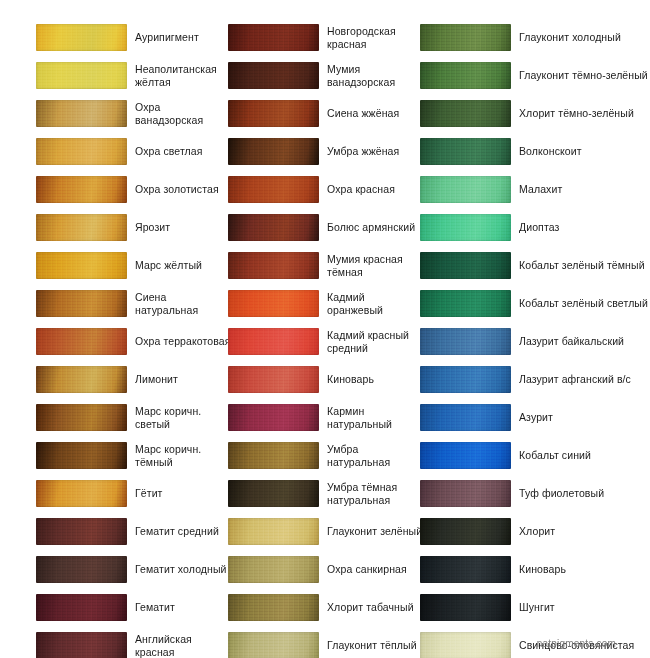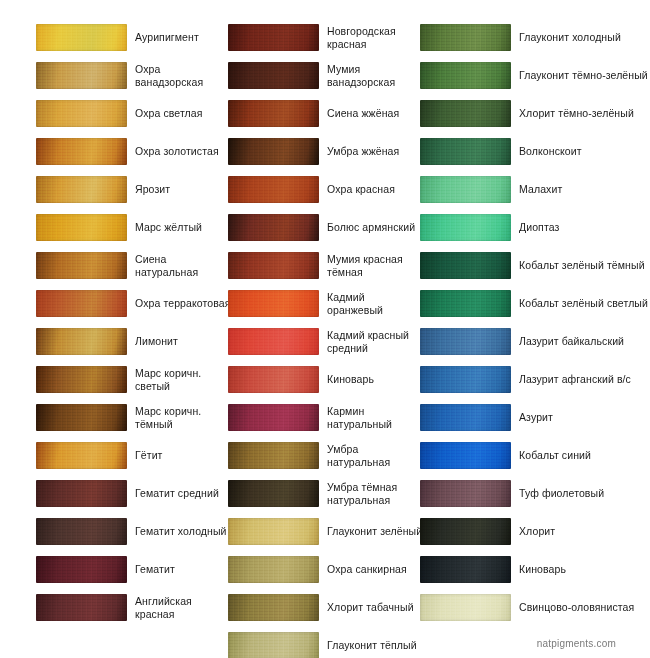--- a/index.html
+++ b/index.html
@@ -85,20 +85,30 @@
           <div class="tex" style="background: linear-gradient(100deg, rgb(224, 168, 36) 0%, rgb(232, 201, 60) 26%, rgb(217, 200, 74) 62%, rgb(232, 201, 60) 85%, rgb(224, 168, 36) 100%);"></div>
           <div class="grain"></div>
           <div class="edge"></div>
         </div>
         <div class="label">
           <span>Аурипигмент</span>
         </div>
       </div>
       <div class="row">
         <div class="swatch">
+          <div class="tex" style="background: linear-gradient(100deg, rgb(213, 199, 67) 0%, rgb(226, 211, 77) 26%, rgb(220, 210, 87) 62%, rgb(226, 211, 77) 85%, rgb(213, 199, 67) 100%);"></div>
+          <div class="grain"></div>
+          <div class="edge"></div>
+        </div>
+        <div class="label">
+          <span>Неаполитанская жёлтая</span>
+        </div>
+      </div>
+      <div class="row">
+        <div class="swatch">
           <div class="tex" style="background: linear-gradient(100deg, rgb(138, 101, 40) 0%, rgb(199, 154, 70) 26%, rgb(207, 176, 106) 62%, rgb(199, 154, 70) 85%, rgb(138, 101, 40) 100%);"></div>
           <div class="grain"></div>
           <div class="edge"></div>
         </div>
         <div class="label">
           <span>Охра ванадзорская</span>
         </div>
       </div>
       <div class="row">
         <div class="swatch">
@@ -555,20 +565,30 @@
         </div>
       </div>
       <div class="row">
         <div class="swatch">
           <div class="tex" style="background: linear-gradient(100deg, rgb(16, 22, 26) 0%, rgb(31, 38, 42) 26%, rgb(44, 52, 56) 62%, rgb(31, 38, 42) 85%, rgb(16, 22, 26) 100%);"></div>
           <div class="grain"></div>
           <div class="edge"></div>
         </div>
         <div class="label">
           <span>Киноварь</span>
+        </div>
+      </div>
+      <div class="row">
+        <div class="swatch">
+          <div class="tex" style="background: linear-gradient(100deg, rgb(12, 15, 17) 0%, rgb(26, 31, 34) 26%, rgb(38, 45, 48) 62%, rgb(26, 31, 34) 85%, rgb(12, 15, 17) 100%);"></div>
+          <div class="grain"></div>
+          <div class="edge"></div>
+        </div>
+        <div class="label">
+          <span>Шунгит</span>
         </div>
       </div>
       <div class="row">
         <div class="swatch">
           <div class="tex" style="background: linear-gradient(100deg, rgb(205, 205, 160) 0%, rgb(224, 224, 184) 26%, rgb(231, 231, 196) 62%, rgb(224, 224, 184) 85%, rgb(205, 205, 160) 100%);"></div>
           <div class="grain"></div>
           <div class="edge"></div>
         </div>
         <div class="label">
           <span>Свинцово-оловянистая</span>

